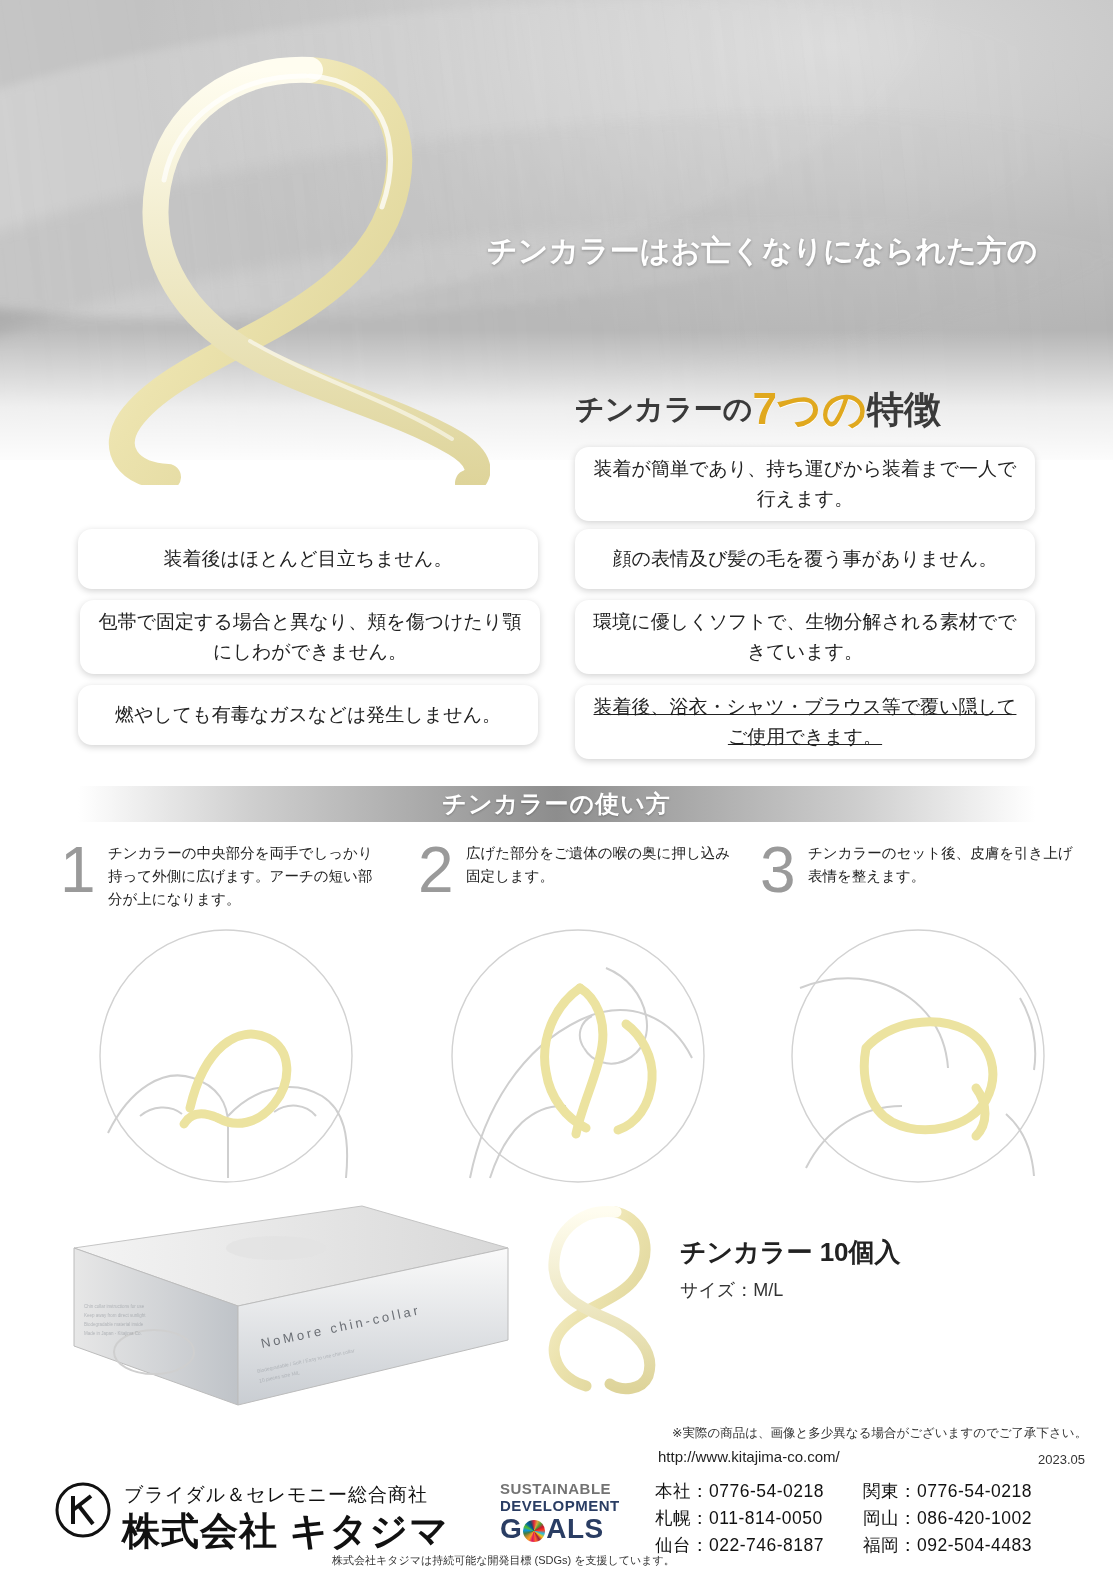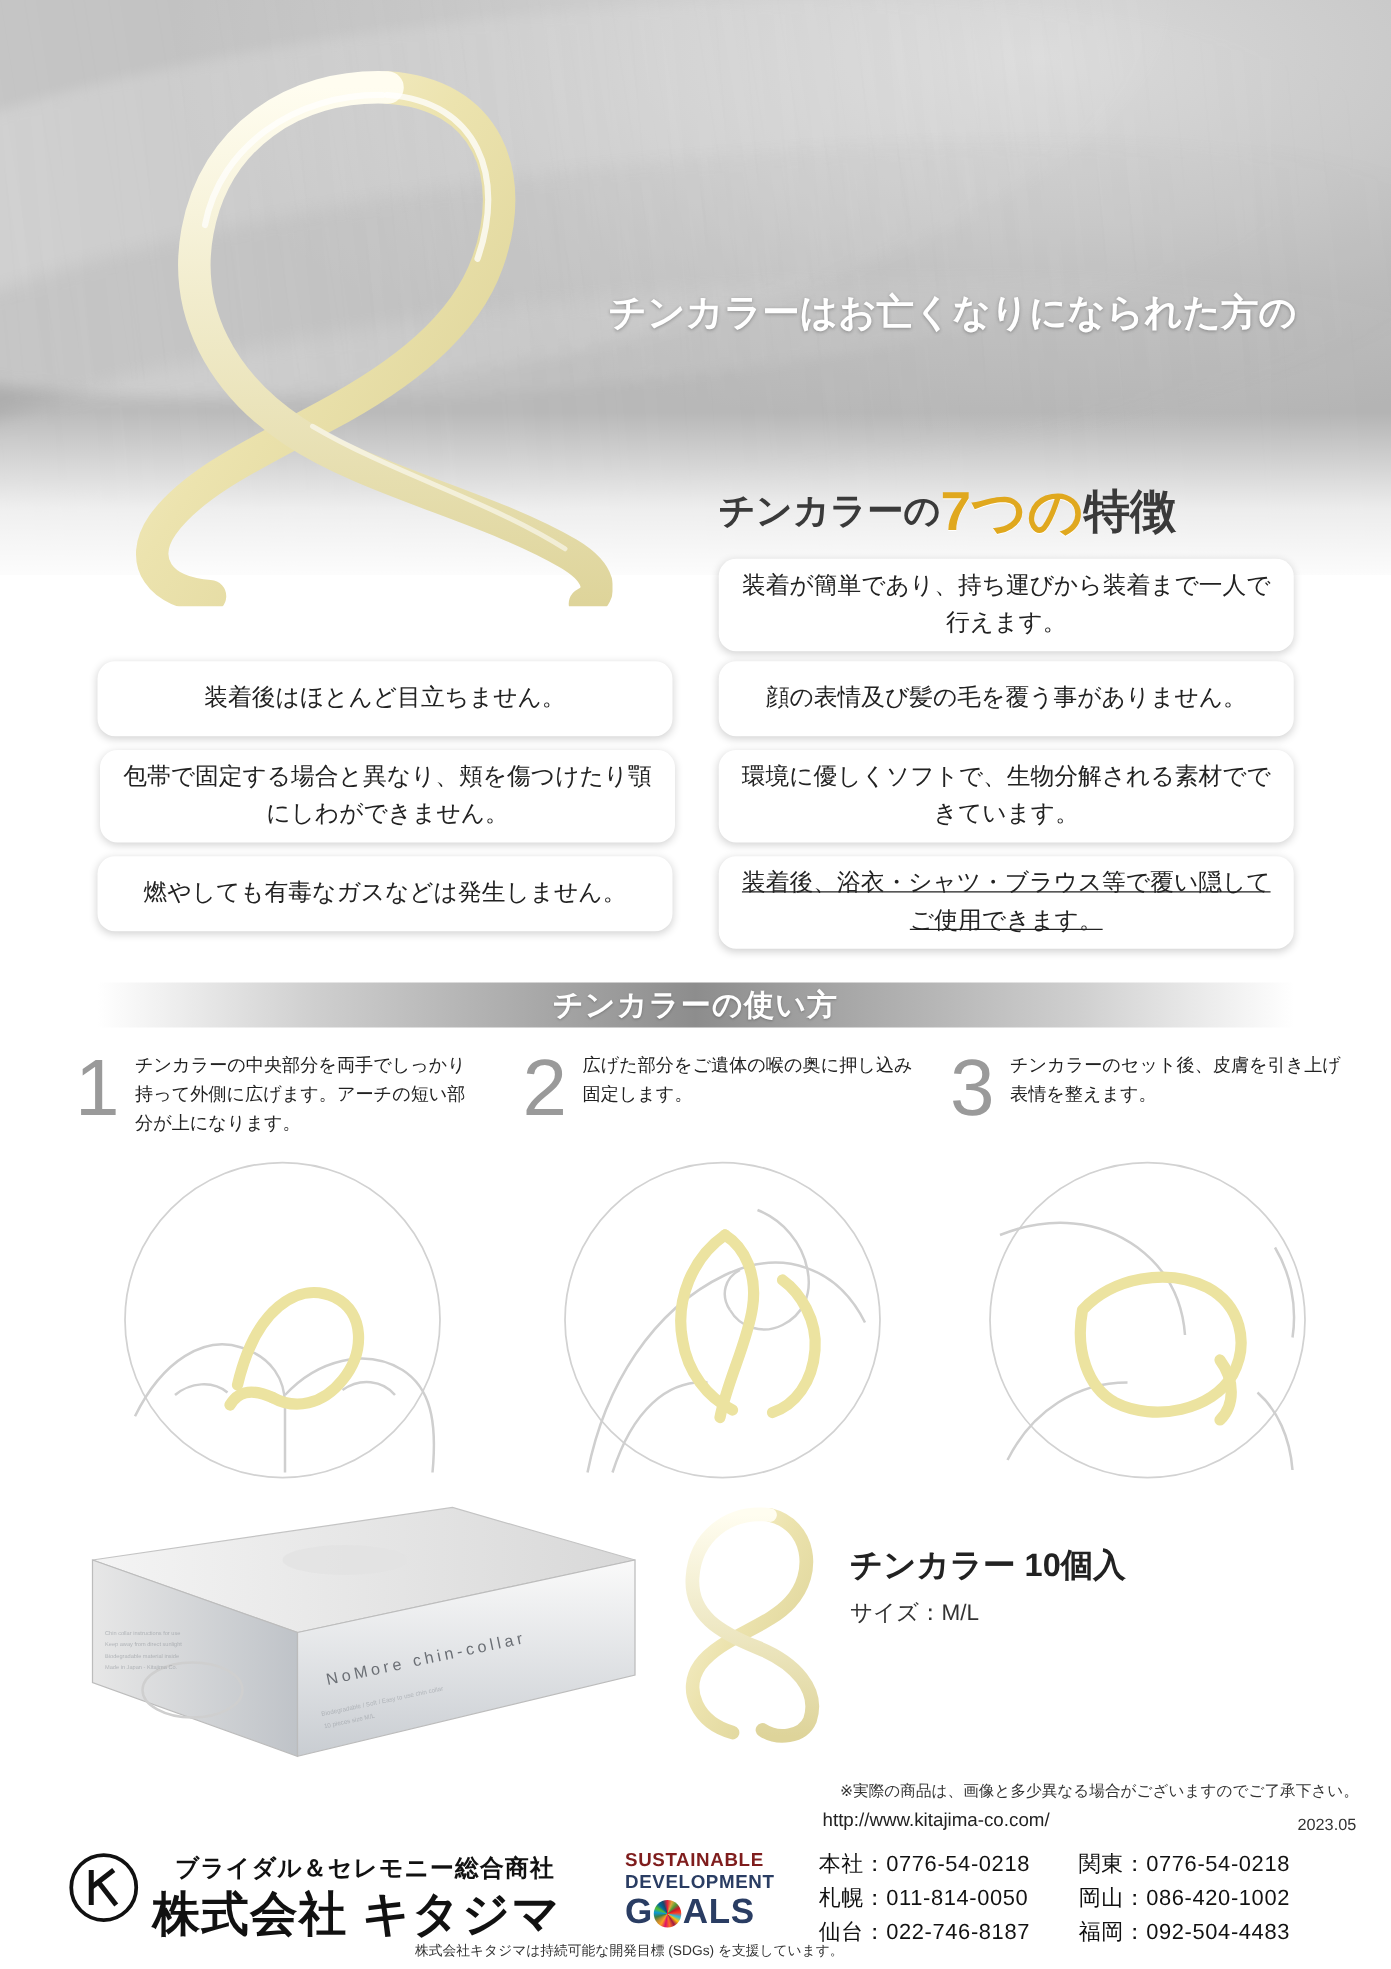--- a/index.html
+++ b/index.html
@@ -111,25 +111,25 @@
   .prod-name{position:absolute;left:680px;top:1235px;font-size:26px;font-weight:700;color:#222;}
   .prod-size{position:absolute;left:680px;top:1278px;font-size:18px;color:#333;}
 
   .disclaimer{position:absolute;left:672px;top:1425px;font-size:12.5px;color:#333;}
   .rev{position:absolute;right:28px;top:1452px;font-size:13px;color:#333;}
   .url{position:absolute;left:658px;top:1448px;font-size:15px;color:#222;}
 
   
   .footer{position:absolute;left:0;top:1470px;width:1113px;height:105px;background:#fff;}
   .logo-mark{position:absolute;left:55px;top:1482px;width:56px;height:56px;}
-  .logo-sub{position:absolute;left:140px;top:1482px;font-size:19px;font-weight:700;color:#111;letter-spacing:1px;}
+  .logo-sub{position:absolute;left:124px;top:1482px;font-size:19px;font-weight:400;color:#111;letter-spacing:1px;}
   .logo-main{position:absolute;left:122px;top:1506px;font-size:38px;font-weight:700;color:#111;letter-spacing:1px;}
   .sdg-note{position:absolute;left:332px;top:1553px;font-size:11px;color:#333;}
   .sdg-box{position:absolute;left:500px;top:1480px;width:128px;height:68px;}
-  .sdg-box .l1{font-size:15px;font-weight:700;color:#7f1d1d;letter-spacing:.5px;}
+  .sdg-box .l1{font-size:15px;font-weight:700;color:#737373;letter-spacing:.5px;}
   .sdg-box .l2{font-size:15px;font-weight:700;color:#2a3d63;letter-spacing:.5px;}
   .sdg-box .l3{font-size:28px;font-weight:700;color:#2a3d63;letter-spacing:.5px;line-height:30px;}
   .sdg-ring{display:inline-block;width:22px;height:22px;border-radius:50%;
      background:conic-gradient(#e5243b,#dda63a,#4c9f38,#c5192d,#ff3a21,#26bde2,#fcc30b,#a21942,#fd6925,#dd1367,#fd9d24,#bf8b2e,#3f7e44,#0a97d9,#56c02b,#00689d,#19486a,#e5243b);
      vertical-align:-4px;margin:0 1px;}
 
   .contacts{position:absolute;left:655px;top:1478px;width:430px;
      font-size:17.5px;line-height:27px;color:#111;letter-spacing:.5px;}
   .contacts .row{display:flex;}
   .contacts .col{width:208px;white-space:nowrap;}

